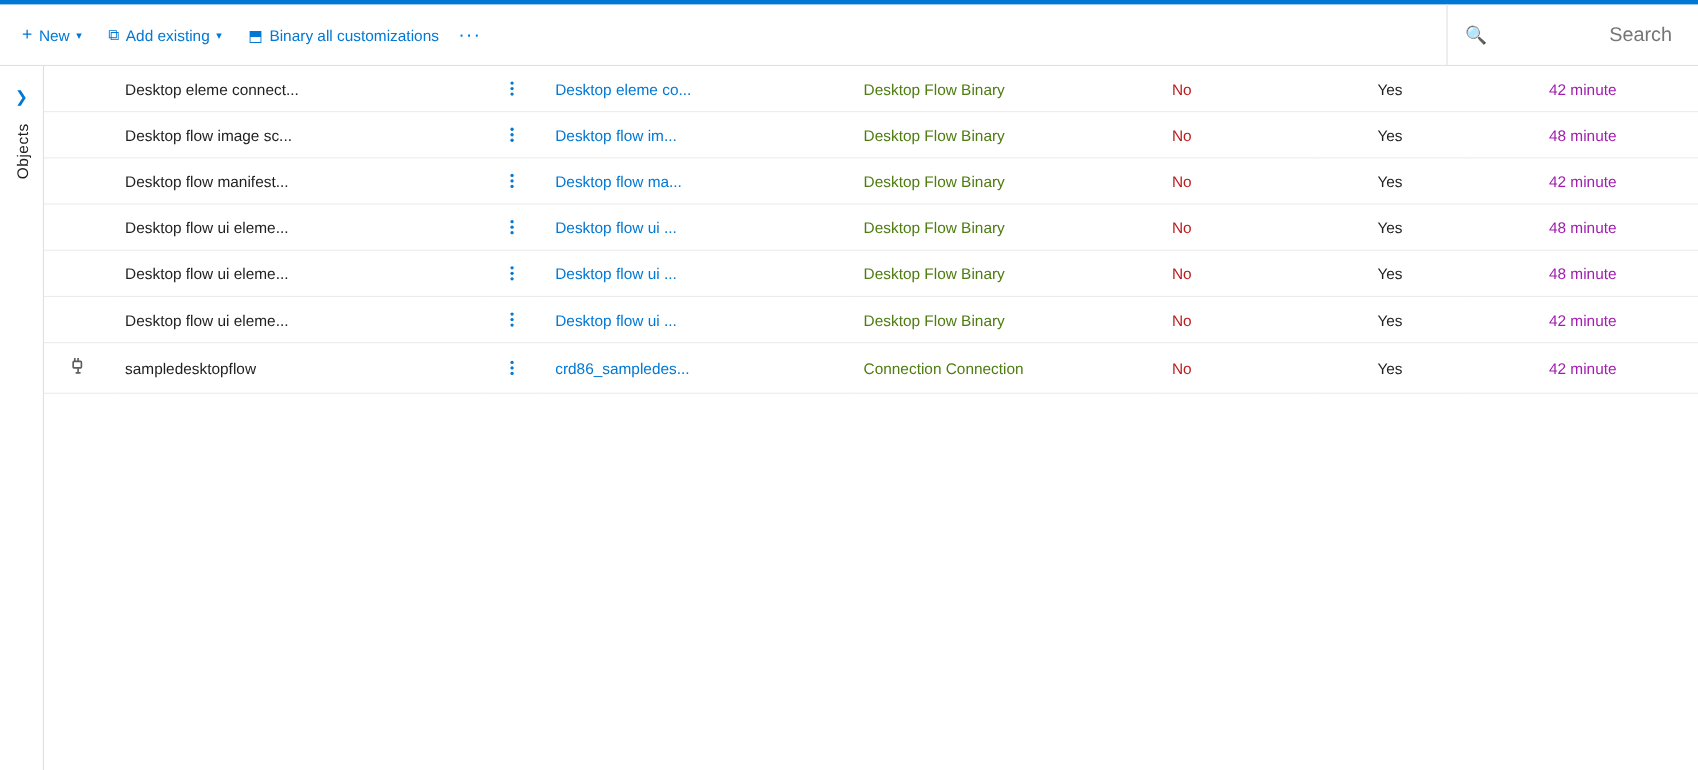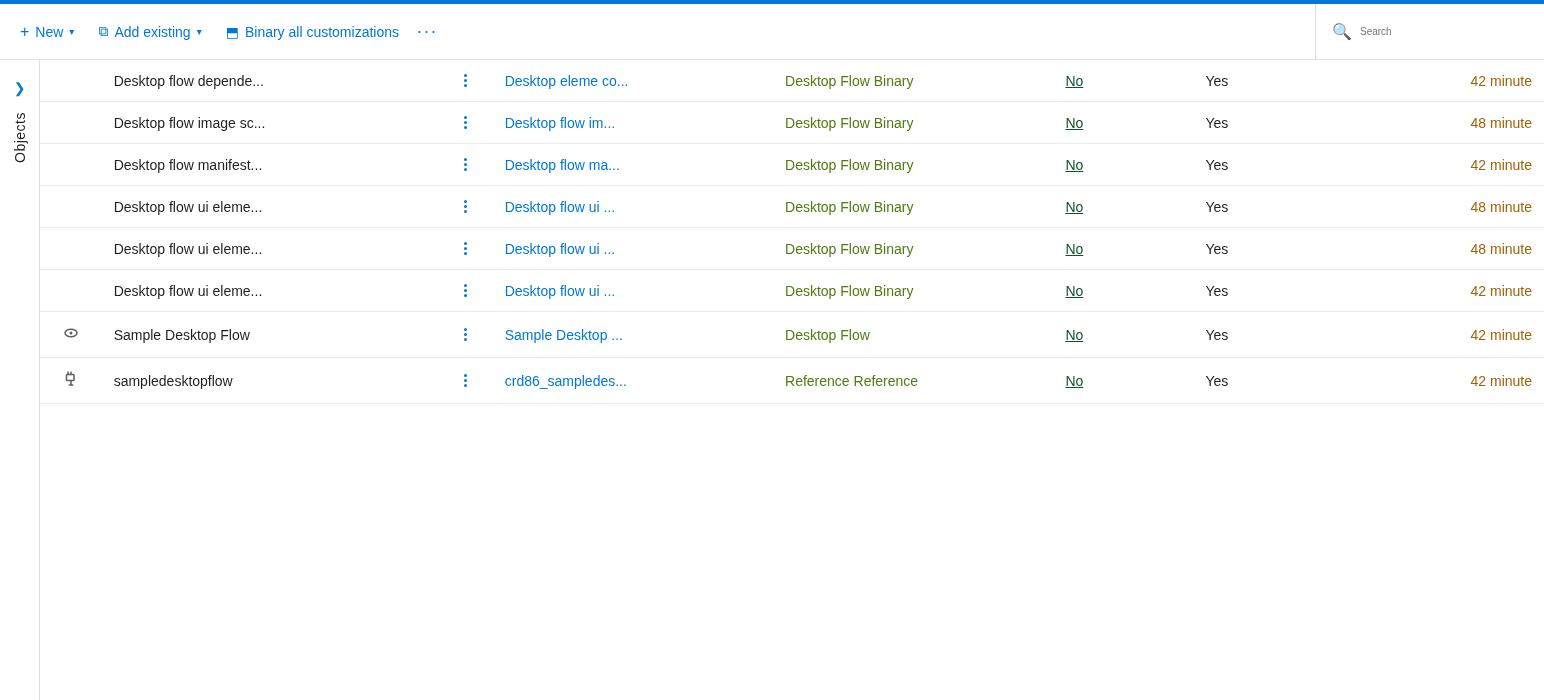--- a/index.html
+++ b/index.html
@@ -67,24 +67,25 @@
       align-items: center;
       gap: 8px;
       border-left: 1px solid #e0e0e0;
       padding: 0 16px;
       height: 100%;
       min-width: 200px;
     }
     .search-box input {
       border: none;
       outline: none;
-      font-size: 10px;
+      font-size: 18px;
       color: #605e5c;
       background: transparent;
       width: 160px;
+      text-align: right;
     }
     .search-icon-sym { color: #0078d4; font-size: 16px; }
 
     
     .main-layout {
       display: flex;
       height: calc(700px - 56px);
     }
 
     
@@ -136,23 +137,23 @@
       padding: 12px 12px;
       font-size: 14px;
       vertical-align: middle;
     }
 
     .col-icon { width: 44px; text-align: center; color: #605e5c; }
     .col-name { width: 240px; color: #201f1e; font-weight: 400; }
     .col-menu { width: 28px; color: #0078d4; text-align: center; }
     .col-display { width: 200px; color: #0078d4; }
     .col-type { width: 200px; color: #4d7c0f; }
-    .col-managed { width: 100px; color: #14532d; text-decoration: underline; }
-    .col-customizable { width: 100px; color: #201f1e; }
-    .col-modified { width: 150px; color: #a16207; text-align: right; }
+    .col-managed { width: 100px; color: #b91c1c; }
+    .col-customizable { width: 100px; color: #201f1e; text-align: center; }
+    .col-modified { width: 150px; color: #a21caf; text-align: center; }
 
     .three-dots {
       cursor: pointer;
       color: #0078d4;
       font-weight: bold;
       font-size: 14px;
       display: flex;
       flex-direction: column;
       align-items: center;
       gap: 2px;
@@ -216,21 +217,21 @@
       <span>❯</span>
     </button>
     <span class="objects-label">Objects</span>
   </div>
 
   <div class="content">
     <table class="data-table">
       <tbody id="table-body">
       <tr>
     <td class="col-icon"></td>
-    <td class="col-name">Desktop flow depende...</td>
+    <td class="col-name">Desktop eleme connect...</td>
     <td class="col-menu">
       <div class="three-dots">
         <span></span>
                 <span></span>
                 <span></span>
       </div>
     </td>
     <td class="col-display">Desktop eleme co...</td>
     <td class="col-type">Desktop Flow Binary</td>
     <td class="col-managed">No</td>
@@ -306,39 +307,20 @@
     <td class="col-name">Desktop flow ui eleme...</td>
     <td class="col-menu">
       <div class="three-dots">
         <span></span>
                 <span></span>
                 <span></span>
       </div>
     </td>
     <td class="col-display">Desktop flow ui ...</td>
     <td class="col-type">Desktop Flow Binary</td>
-    <td class="col-managed">No</td>
-    <td class="col-customizable">Yes</td>
-    <td class="col-modified">42 minute</td>
-  </tr>
-          <tr>
-    <td class="col-icon"><svg width="18" height="18" viewBox="0 0 24 24" fill="none" stroke="#605e5c" stroke-width="2">
-                <ellipse cx="12" cy="12" rx="8" ry="5"></ellipse>
-                <circle cx="12" cy="12" r="2" fill="#605e5c" stroke="none"></circle>
-              </svg></td>
-    <td class="col-name">Sample Desktop Flow</td>
-    <td class="col-menu">
-      <div class="three-dots">
-        <span></span>
-                <span></span>
-                <span></span>
-      </div>
-    </td>
-    <td class="col-display">Sample Desktop ...</td>
-    <td class="col-type">Desktop Flow</td>
     <td class="col-managed">No</td>
     <td class="col-customizable">Yes</td>
     <td class="col-modified">42 minute</td>
   </tr>
           <tr>
     <td class="col-icon"><svg width="18" height="18" viewBox="0 0 24 24" fill="none" stroke="#605e5c" stroke-width="2">
                 <line x1="12" y1="2" x2="12" y2="6"></line>
                 <line x1="8" y1="2" x2="8" y2="6"></line>
                 <rect x="6" y="6" width="10" height="8" rx="1"></rect>
                 <line x1="12" y1="14" x2="12" y2="20"></line>
@@ -346,21 +328,21 @@
               </svg></td>
     <td class="col-name">sampledesktopflow</td>
     <td class="col-menu">
       <div class="three-dots">
         <span></span>
                 <span></span>
                 <span></span>
       </div>
     </td>
     <td class="col-display">crd86_sampledes...</td>
-    <td class="col-type">Reference Reference</td>
+    <td class="col-type">Connection Connection</td>
     <td class="col-managed">No</td>
     <td class="col-customizable">Yes</td>
     <td class="col-modified">42 minute</td>
   </tr>
         </tbody>
     </table>
   </div>
 </div>
 
 </body></html>

